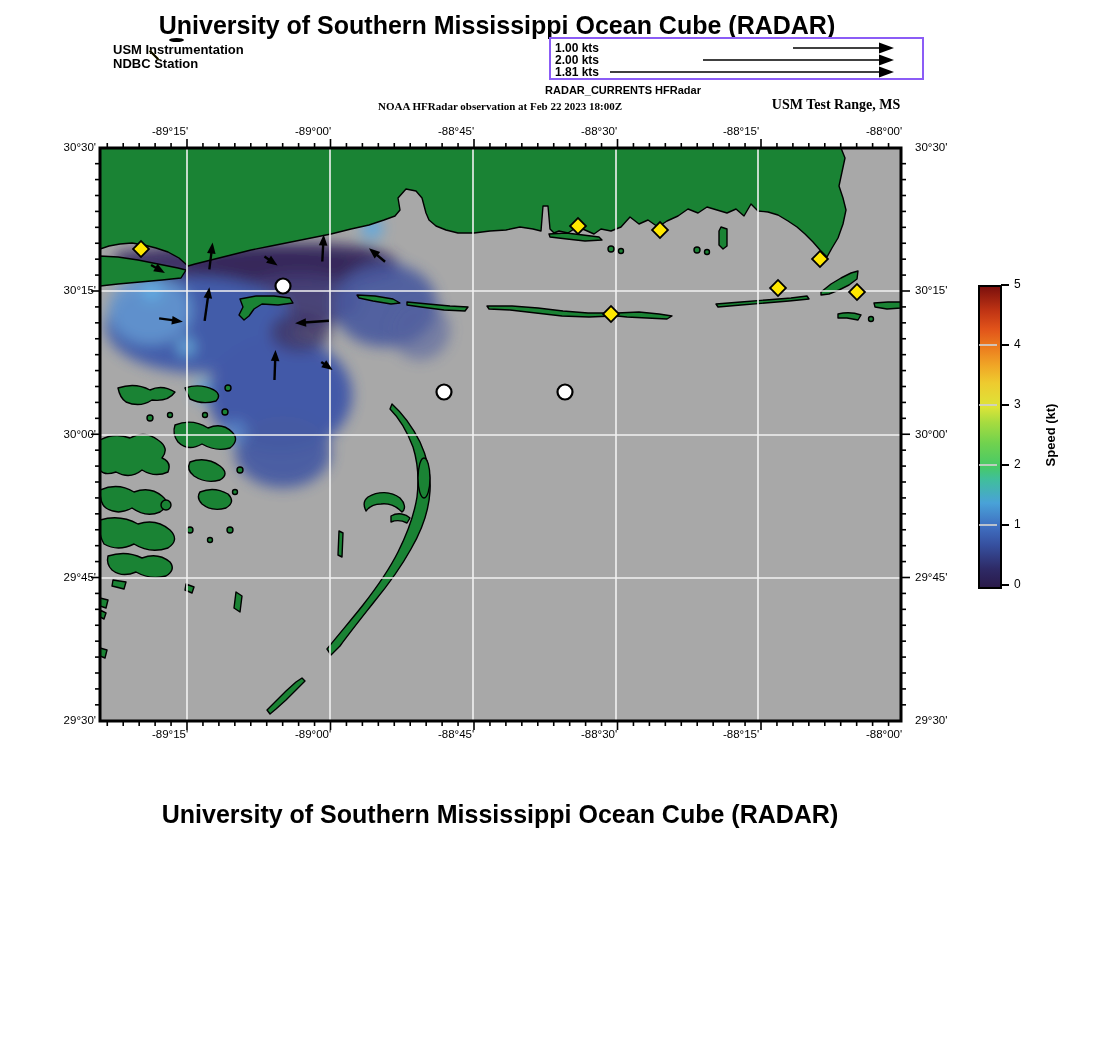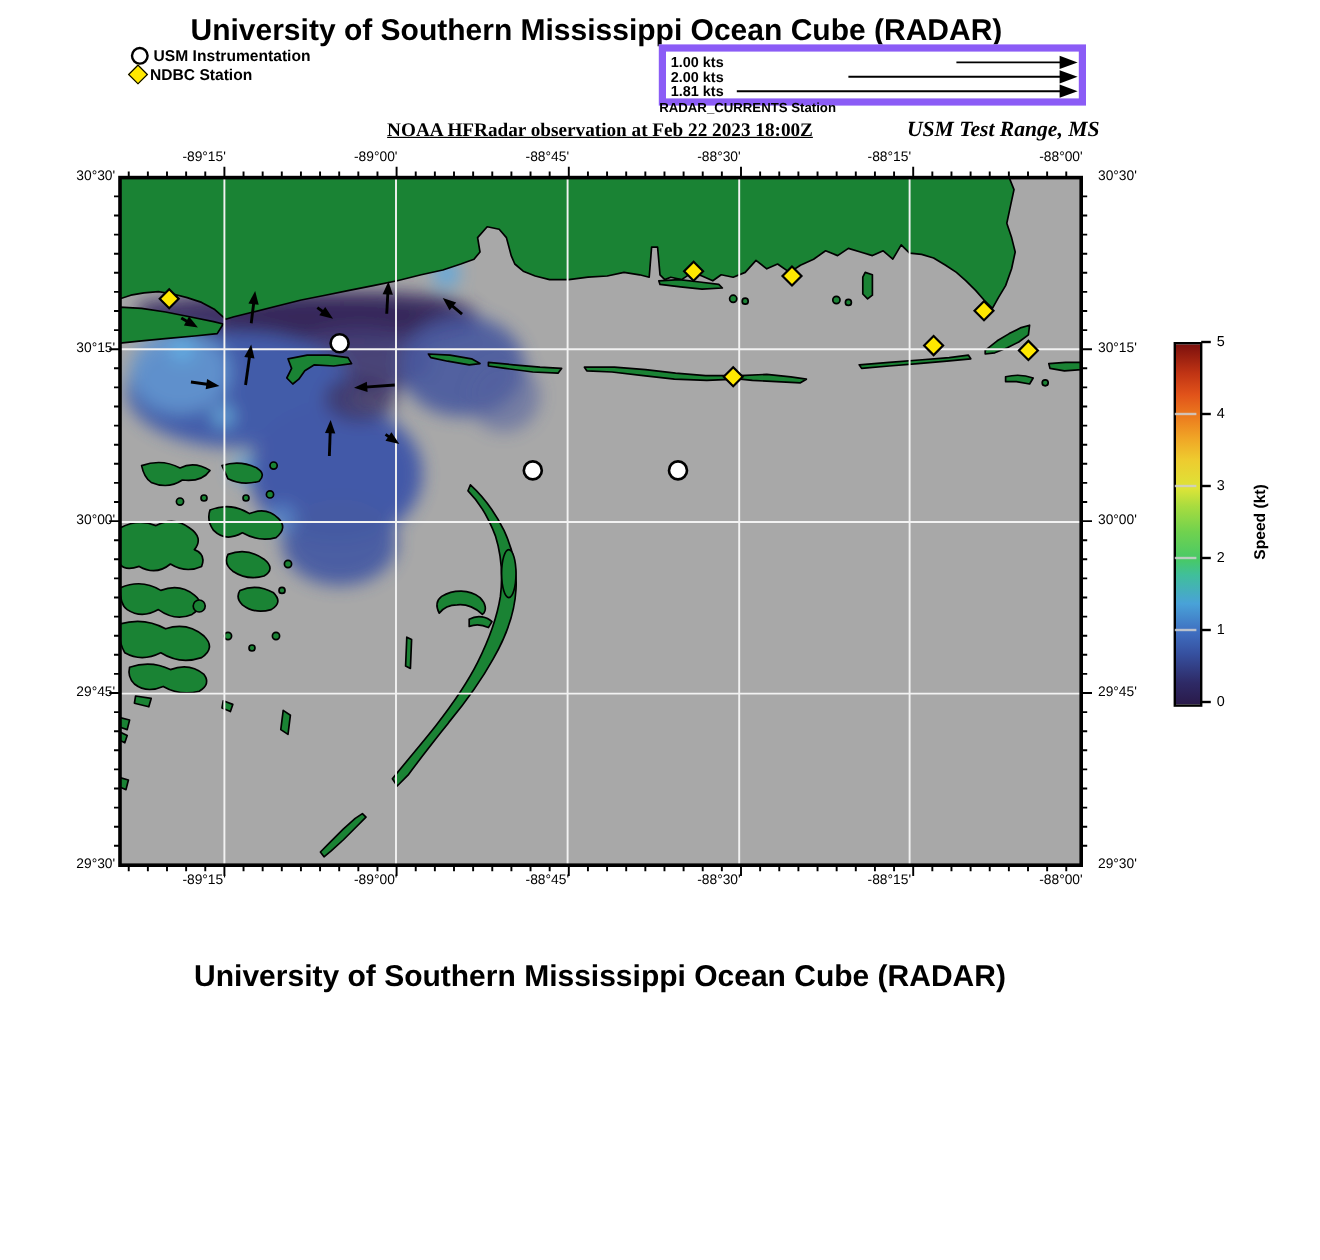--- a/index.html
+++ b/index.html
@@ -1,28 +1,28 @@
 <!DOCTYPE html>
 <html><head>
 <meta charset="utf-8">
 <style>
   html,body{margin:0;padding:0;background:#ffffff;}
   #page{position:relative;width:1100px;height:1050px;background:#ffffff;overflow:hidden;
         font-family:"Liberation Sans",sans-serif;color:#000;}
   .abs{position:absolute;}
   .ttl{font-weight:bold;font-size:25px;white-space:nowrap;transform:translateX(-50%);}
   .serif{font-family:"Liberation Serif",serif;}
-  .sub{font-weight:bold;font-size:16px;white-space:nowrap;transform:translateX(-50%);text-decoration:underline;}
-  .range{font-weight:bold;font-size:18px;white-space:nowrap;transform:translateX(-50%);font-style:italic;}
+  .sub{font-weight:bold;font-size:11px;white-space:nowrap;transform:translateX(-50%);}
+  .range{font-weight:bold;font-size:14px;white-space:nowrap;transform:translateX(-50%);}
   .cap{font-weight:bold;font-size:11px;white-space:nowrap;transform:translateX(-50%);}
-  .leg-row{position:absolute;height:16px;display:flex;align-items:center;}
+  .leg-row{position:absolute;height:16px;display:flex;align-items:center;flex-direction:column;}
   .leg-txt{font-weight:bold;font-size:13px;margin-left:4px;white-space:nowrap;}
   .sym-circle{width:11px;height:11px;border:2.2px solid #000;border-radius:50%;background:#fff;}
   .sym-diamond{width:10px;height:10px;border:1.8px solid #000;background:#ffe800;transform:rotate(45deg);}
-  #vecbox{border:6px solid #8b5cf6;background:#fff;}
+  #vecbox{border:2px solid #8b5cf6;background:#fff;padding-left:27px;}
   .vec-lbl{position:absolute;left:4px;font-weight:bold;font-size:12px;line-height:12px;white-space:nowrap;}
   .ax-label{position:absolute;font-size:11.5px;white-space:nowrap;}
   .ax-top,.ax-bottom{width:70px;text-align:left;transform:translateX(-50%);}
   .ax-left{width:58px;text-align:right;}
   .ax-right{width:60px;text-align:left;}
   #colorbar{border:2px solid #000;}
   .cb-tick{position:absolute;background:#000;width:8px;height:1.6px;}
   .cb-line{position:absolute;height:2px;background:#cfcfcf;opacity:.85;}
   .cb-num{position:absolute;font-size:12px;}
   #cb-label{font-weight:bold;font-size:13px;transform:translate(-50%,-50%) rotate(-90deg);white-space:nowrap;}
@@ -53,21 +53,21 @@
     <div class="vec-lbl" style="top:27px;">1.81 kts</div>
     <svg id="vec-arrows" width="344" height="39" style="position:absolute;left:0;top:0;">
         <line x1="242" y1="9" x2="333" y2="9" stroke="#000" stroke-width="1.6"></line>
         <polygon points="343,9 328,3.5 328,14.5" fill="#000"></polygon>
         <line x1="152" y1="21" x2="333" y2="21" stroke="#000" stroke-width="1.6"></line>
         <polygon points="343,21 328,15.5 328,26.5" fill="#000"></polygon>
         <line x1="59" y1="33" x2="333" y2="33" stroke="#000" stroke-width="1.6"></line>
         <polygon points="343,33 328,27.5 328,38.5" fill="#000"></polygon>
       </svg>
   </div>
-  <div class="abs cap" style="left:623px;top:84px;">RADAR_CURRENTS Station</div>
+  <div class="abs cap" style="left:623px;top:84px;">RADAR_CURRENTS HFRadar</div>
 
   <div class="abs sub serif" style="left:500px;top:100px;">NOAA HFRadar observation at Feb 22 2023 18:00Z</div>
   <div class="abs range serif" style="left:836px;top:97px;">USM Test Range, MS</div>
 
   <svg id="mapsvg" class="abs" style="left:88px;top:136px;" width="825" height="597" viewBox="88 136 825 597">
     <defs>
       <filter id="blobblur" x="-30%" y="-30%" width="160%" height="160%">
         <feGaussianBlur stdDeviation="7"></feGaussianBlur>
       </filter>
       <clipPath id="mapclip">

